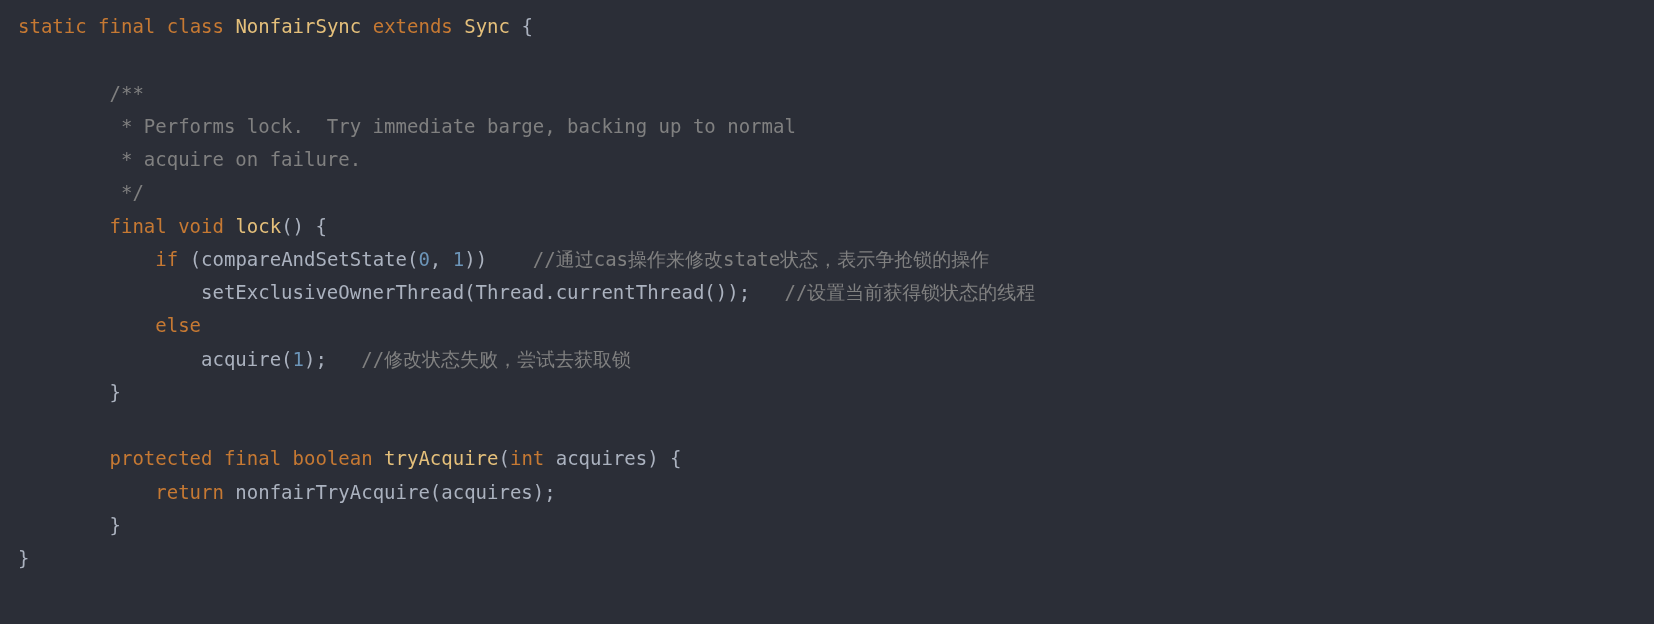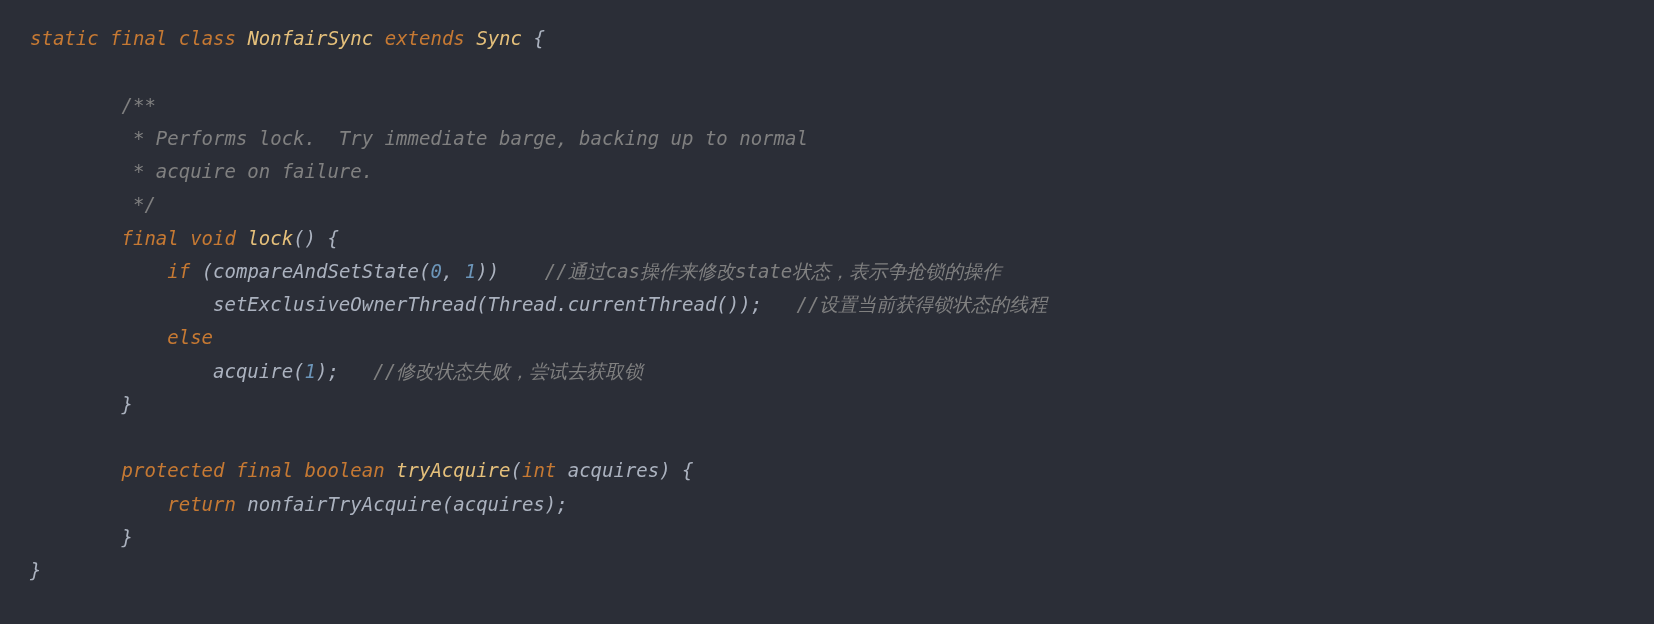--- a/index.html
+++ b/index.html
@@ -9,24 +9,23 @@
     font-family: "Menlo", "Consolas", "Courier New", monospace;
     font-size: 19px;
     line-height: 1.75;
     color: #abb2bf;
     width: 1654px;
     height: 624px;
     overflow: hidden;
     box-sizing: border-box;
   }
   pre {
-    margin: 12px;
+    margin: 0;
     padding: 10px 18px;
     white-space: pre;
-    font-style: italic;
   }
   .kw   { color: #c67933; }  
   .type { color: #e5c07b; }  
   .fn   { color: #e5c07b; }  
   .call { color: #abb2bf; }  
   .num  { color: #6c95b8; }  
   .punc { color: #abb2bf; }  
   .cmt  { color: #808080; }  
 </style>
 </head>

